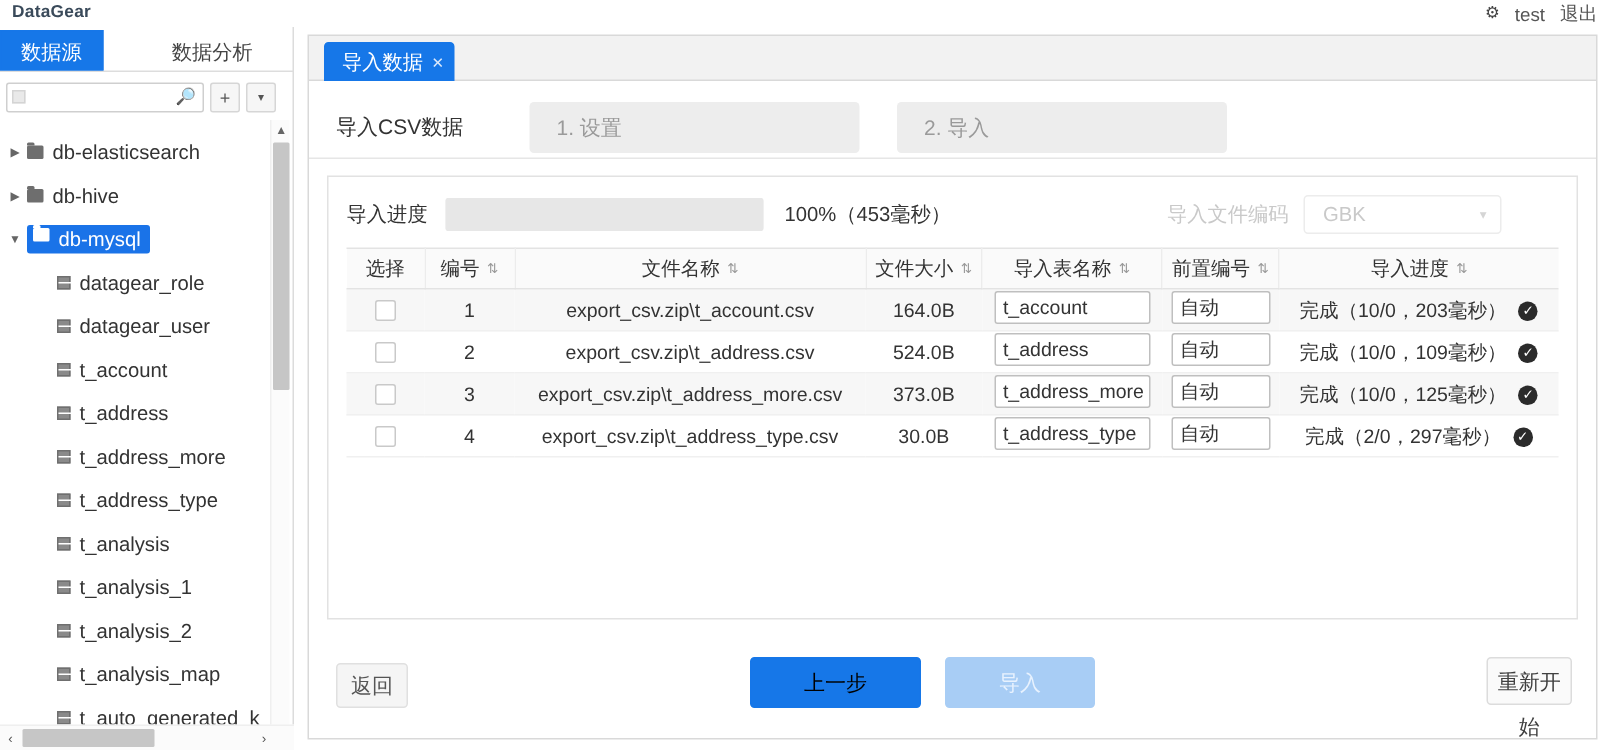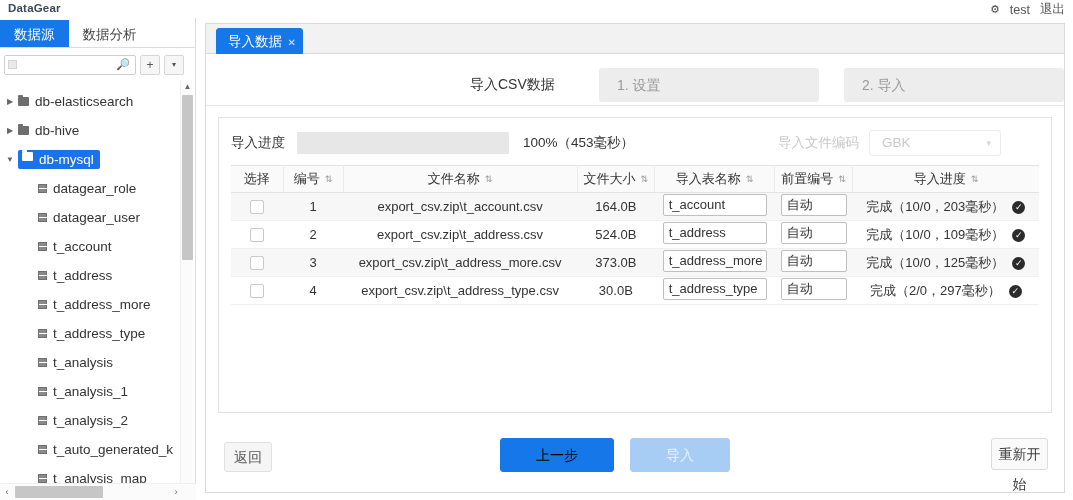--- a/index.html
+++ b/index.html
@@ -33,20 +33,21 @@
   
   .leftpanel {
     position: absolute; left: 0; top: 18px; width: 196px; height: 482px;
     background: #fff;
     border-right: 1px solid #dcdcdc;
   }
   .ltabs {
     position: absolute; left: 0; top: 2px; width: 196px; height: 28px;
     border-bottom: 1px solid #ddd;
     display: flex;
+    gap: 32px;
   }
   .ltab {
     height: 27px; line-height: 27px;
     padding: 0 13px;
     font-size: 13.5px;
     color: #444;
     border: 1px solid transparent;
     cursor: pointer;
   }
   .ltab.active {
@@ -198,21 +199,20 @@
     position: absolute; right: 6px; top: 1px;
     font-size: 10px; color: #dbe9fb; cursor: pointer;
   }
 
   .stepbar {
     position: relative;
     height: 52px;
     padding: 11px 0 0 18px;
     display: flex; align-items: center; gap: 0;
     border-bottom: 1px solid #e6e6e6;
-    justify-content: flex-end;
   }
   .steplabel {
     font-size: 14px; color: #333; width: 118px;
   }
   .stepbox {
     height: 34px; line-height: 34px;
     background: #ededed;
     border-radius: 3px;
     color: #9a9a9a;
     font-size: 14px;
@@ -435,26 +435,26 @@
           <span class="tlabel">t_analysis_1</span>
         </div>
         <div class="tnode">
           <span class="spacer"></span>
           <span class="table-ic"></span>
           <span class="tlabel">t_analysis_2</span>
         </div>
         <div class="tnode">
           <span class="spacer"></span>
           <span class="table-ic"></span>
+          <span class="tlabel">t_analysis_map</span>
+        </div>
+        <div class="tnode">
+          <span class="spacer"></span>
+          <span class="table-ic"></span>
           <span class="tlabel">t_auto_generated_k</span>
-        </div>
-        <div class="tnode">
-          <span class="spacer"></span>
-          <span class="table-ic"></span>
-          <span class="tlabel">t_analysis_map</span>
         </div>
       </div>
   </div>
 
   <div class="vsb">
     <div class="arrUp">▲</div>
     <div class="thumb"></div>
     <div class="arrDn">▼</div>
   </div>
 

